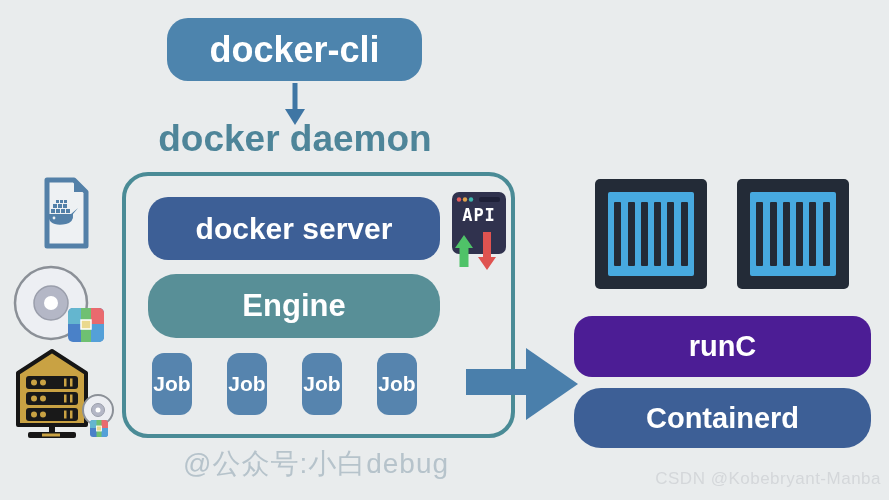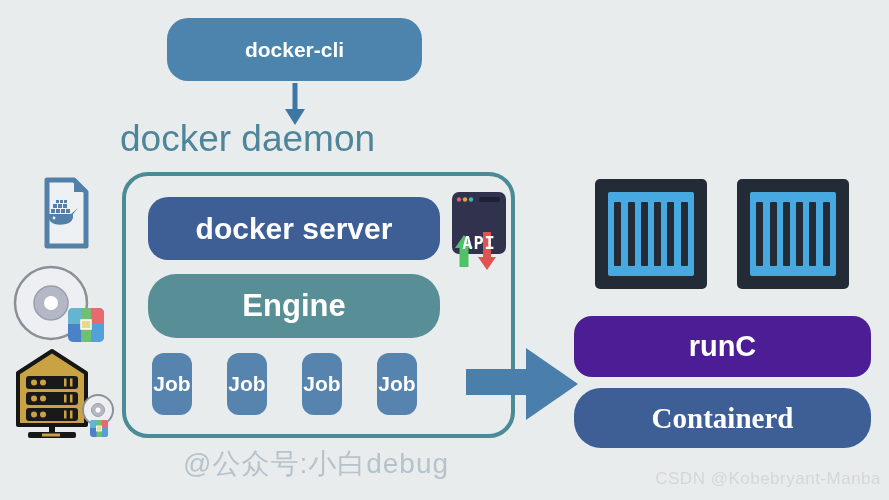--- a/index.html
+++ b/index.html
@@ -4,34 +4,34 @@
 <style>
   * { margin:0; padding:0; box-sizing:border-box; }
   html,body { width:889px; height:500px; }
   body { font-family:"Liberation Sans","DejaVu Sans",sans-serif; }
   .stage { position:relative; width:889px; height:500px; background:#e9eced; overflow:hidden; }
   .abs { position:absolute; }
   .pill {
     position:absolute; display:flex; align-items:center; justify-content:center;
     color:#ffffff; font-weight:bold;
   }
-  .cli       { left:167px; top:18px;  width:255px; height:63px; border-radius:21px; background:#4d84ad; font-size:21px; }
-  .daemon-label { left:120px; top:118px; width:350px; font-size:37px; font-weight:normal; color:#4e8599; position:absolute; }
+  .cli       { left:167px; top:18px;  width:255px; height:63px; border-radius:21px; background:#4d84ad; font-size:36px; }
+  .daemon-label { left:120px; top:118px; width:350px; text-align:center; font-size:37px; font-weight:bold; color:#4e8599; position:absolute; }
   .daemon-box{ left:122px; top:172px; width:393px; height:266px; border:4px solid #4a8b96; border-radius:26px; position:absolute; }
   .server    { left:148px; top:197px; width:292px; height:63px; border-radius:20px; background:#3d5f96; font-size:30px; }
   .engine    { left:148px; top:274px; width:292px; height:64px; border-radius:28px; background:#588f97; font-size:31px; }
   .job       { top:353px; width:40px; height:62px; border-radius:12px; background:#5684ae; font-size:21px; }
   .job.j0 { left:152px; } .job.j1 { left:227px; } .job.j2 { left:302px; } .job.j3 { left:377px; }
   .runc      { left:574px; top:316px; width:297px; height:61px; border-radius:18px; background:#4c1d95; font-size:29px; }
-  .containerd{ left:574px; top:388px; width:297px; height:60px; border-radius:27px; background:#3d5f96; font-size:29px;font-family:Liberation Serif, serif; }
+  .containerd{ left:574px; top:388px; width:297px; height:60px; border-radius:27px; background:#3d5f96; font-size:29px; }
 
   .api-icon { left:452px; top:192px; width:54px; height:80px; position:absolute; }
   .api-label { position:absolute; left:0; top:13px; width:54px; text-align:center;
     font-family:"DejaVu Sans Mono","Liberation Mono",monospace; font-weight:bold;
-    font-size:17px; color:#ffffff; letter-spacing:1px;margin-top:28px; }
+    font-size:17px; color:#ffffff; letter-spacing:1px; }
 
   .container-icon { position:absolute; top:179px; width:112px; height:110px;
     background:#232b37; border-radius:5px; display:flex; }
   .container-icon.c0 { left:595px; } .container-icon.c1 { left:737px; }
   .container-inner { margin:13px; flex:1; background:#47a9df; border-radius:2px;
     display:flex; justify-content:space-evenly; align-items:center; }
   .cbar { width:7px; height:64px; background:#232b37; border-radius:1px; }
 
   .wm-center { position:absolute; left:183px; top:445px; font-size:28px; color:#b6c3cb; letter-spacing:1px; }
   .wm-csdn   { position:absolute; right:8px; top:469px; font-size:17px; color:#d4d7da; letter-spacing:0.5px; }

